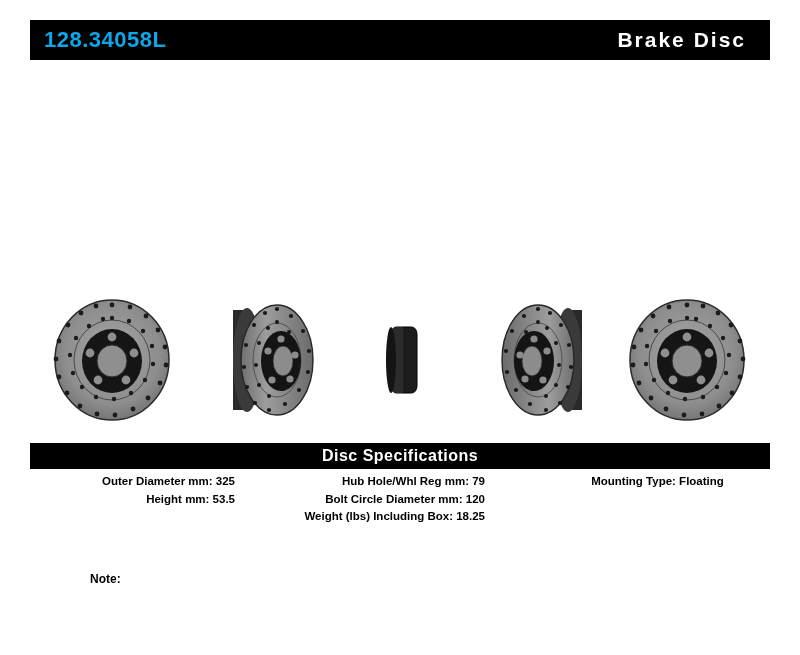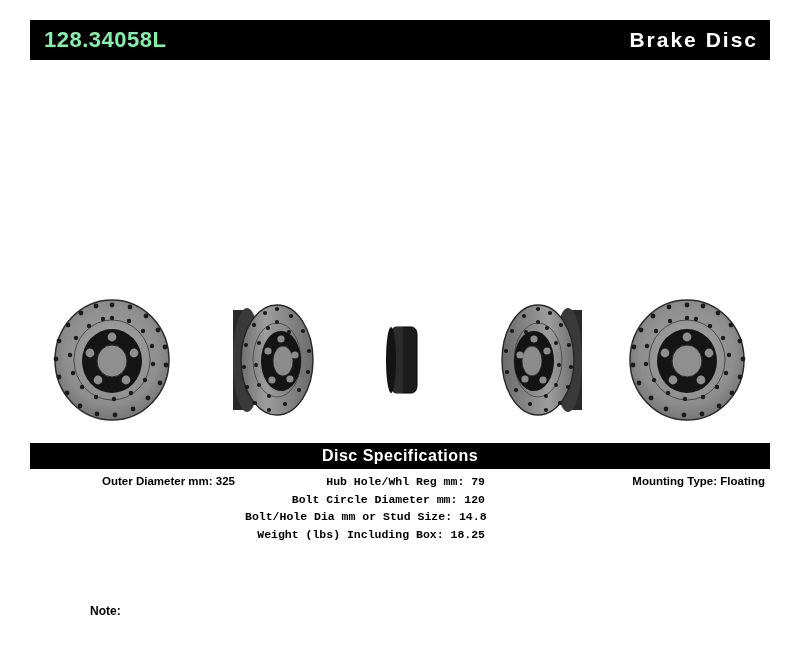--- a/index.html
+++ b/index.html
@@ -24,30 +24,30 @@
     width: 740px;
     height: 40px;
     background: #000000;
     display: flex;
     align-items: center;
     justify-content: space-between;
   }
   .header .part-number {
     font-size: 22px;
     font-weight: bold;
-    color: #86efac;
+    color: #0ea5e9;
     letter-spacing: 0.5px;
     padding-left: 14px;
   }
   .header .doc-title {
     font-size: 21px;
     font-weight: bold;
     color: #ffffff;
     letter-spacing: 2px;
-    padding-right: 12px;
+    padding-right: 24px;
   }
 
   
   .rotors {
     position: absolute;
     left: 30px;
     top: 285px;
     width: 740px;
     height: 150px;
   }
@@ -93,36 +93,35 @@
     left: 0;
     top: 4px;
     width: 205px;
     text-align: right;
   }
   .spec-col.mid {
     left: 215px;
     top: 4px;
     width: 240px;
     text-align: right;
-    font-family: Liberation Mono, monospace;
   }
   .spec-col.right {
     left: 520px;
     top: 4px;
     width: 215px;
-    text-align: right;
+    text-align: center;
   }
   .spec-row {
     white-space: nowrap;
   }
 
   .note {
     position: absolute;
     left: 90px;
-    top: 604px;
+    top: 572px;
     font-size: 12px;
     font-weight: bold;
   }
 </style>
 </head>
 <body>
 
 <div class="header">
   <div class="part-number">128.34058L</div>
   <div class="doc-title">Brake Disc</div>
@@ -366,26 +365,26 @@
 </div>
 
 <div class="spec-title-bar">
   <span>Disc Specifications</span>
 </div>
 
 <div class="spec-body">
 
   <div class="spec-col left">
     <div class="spec-row">Outer Diameter mm: 325</div>
+    <div class="spec-row">Height mm: 53.5</div>
   </div>
 
   <div class="spec-col mid">
     <div class="spec-row">Hub Hole/Whl Reg mm: 79</div>
     <div class="spec-row">Bolt Circle Diameter mm: 120</div>
-    <div class="spec-row">Bolt/Hole Dia mm or Stud Size: 14.8</div>
     <div class="spec-row">Weight (lbs) Including Box: 18.25</div>
   </div>
 
   <div class="spec-col right">
     <div class="spec-row">Mounting Type: Floating</div>
   </div>
 
 </div>
 
 <div class="note">Note:</div>

